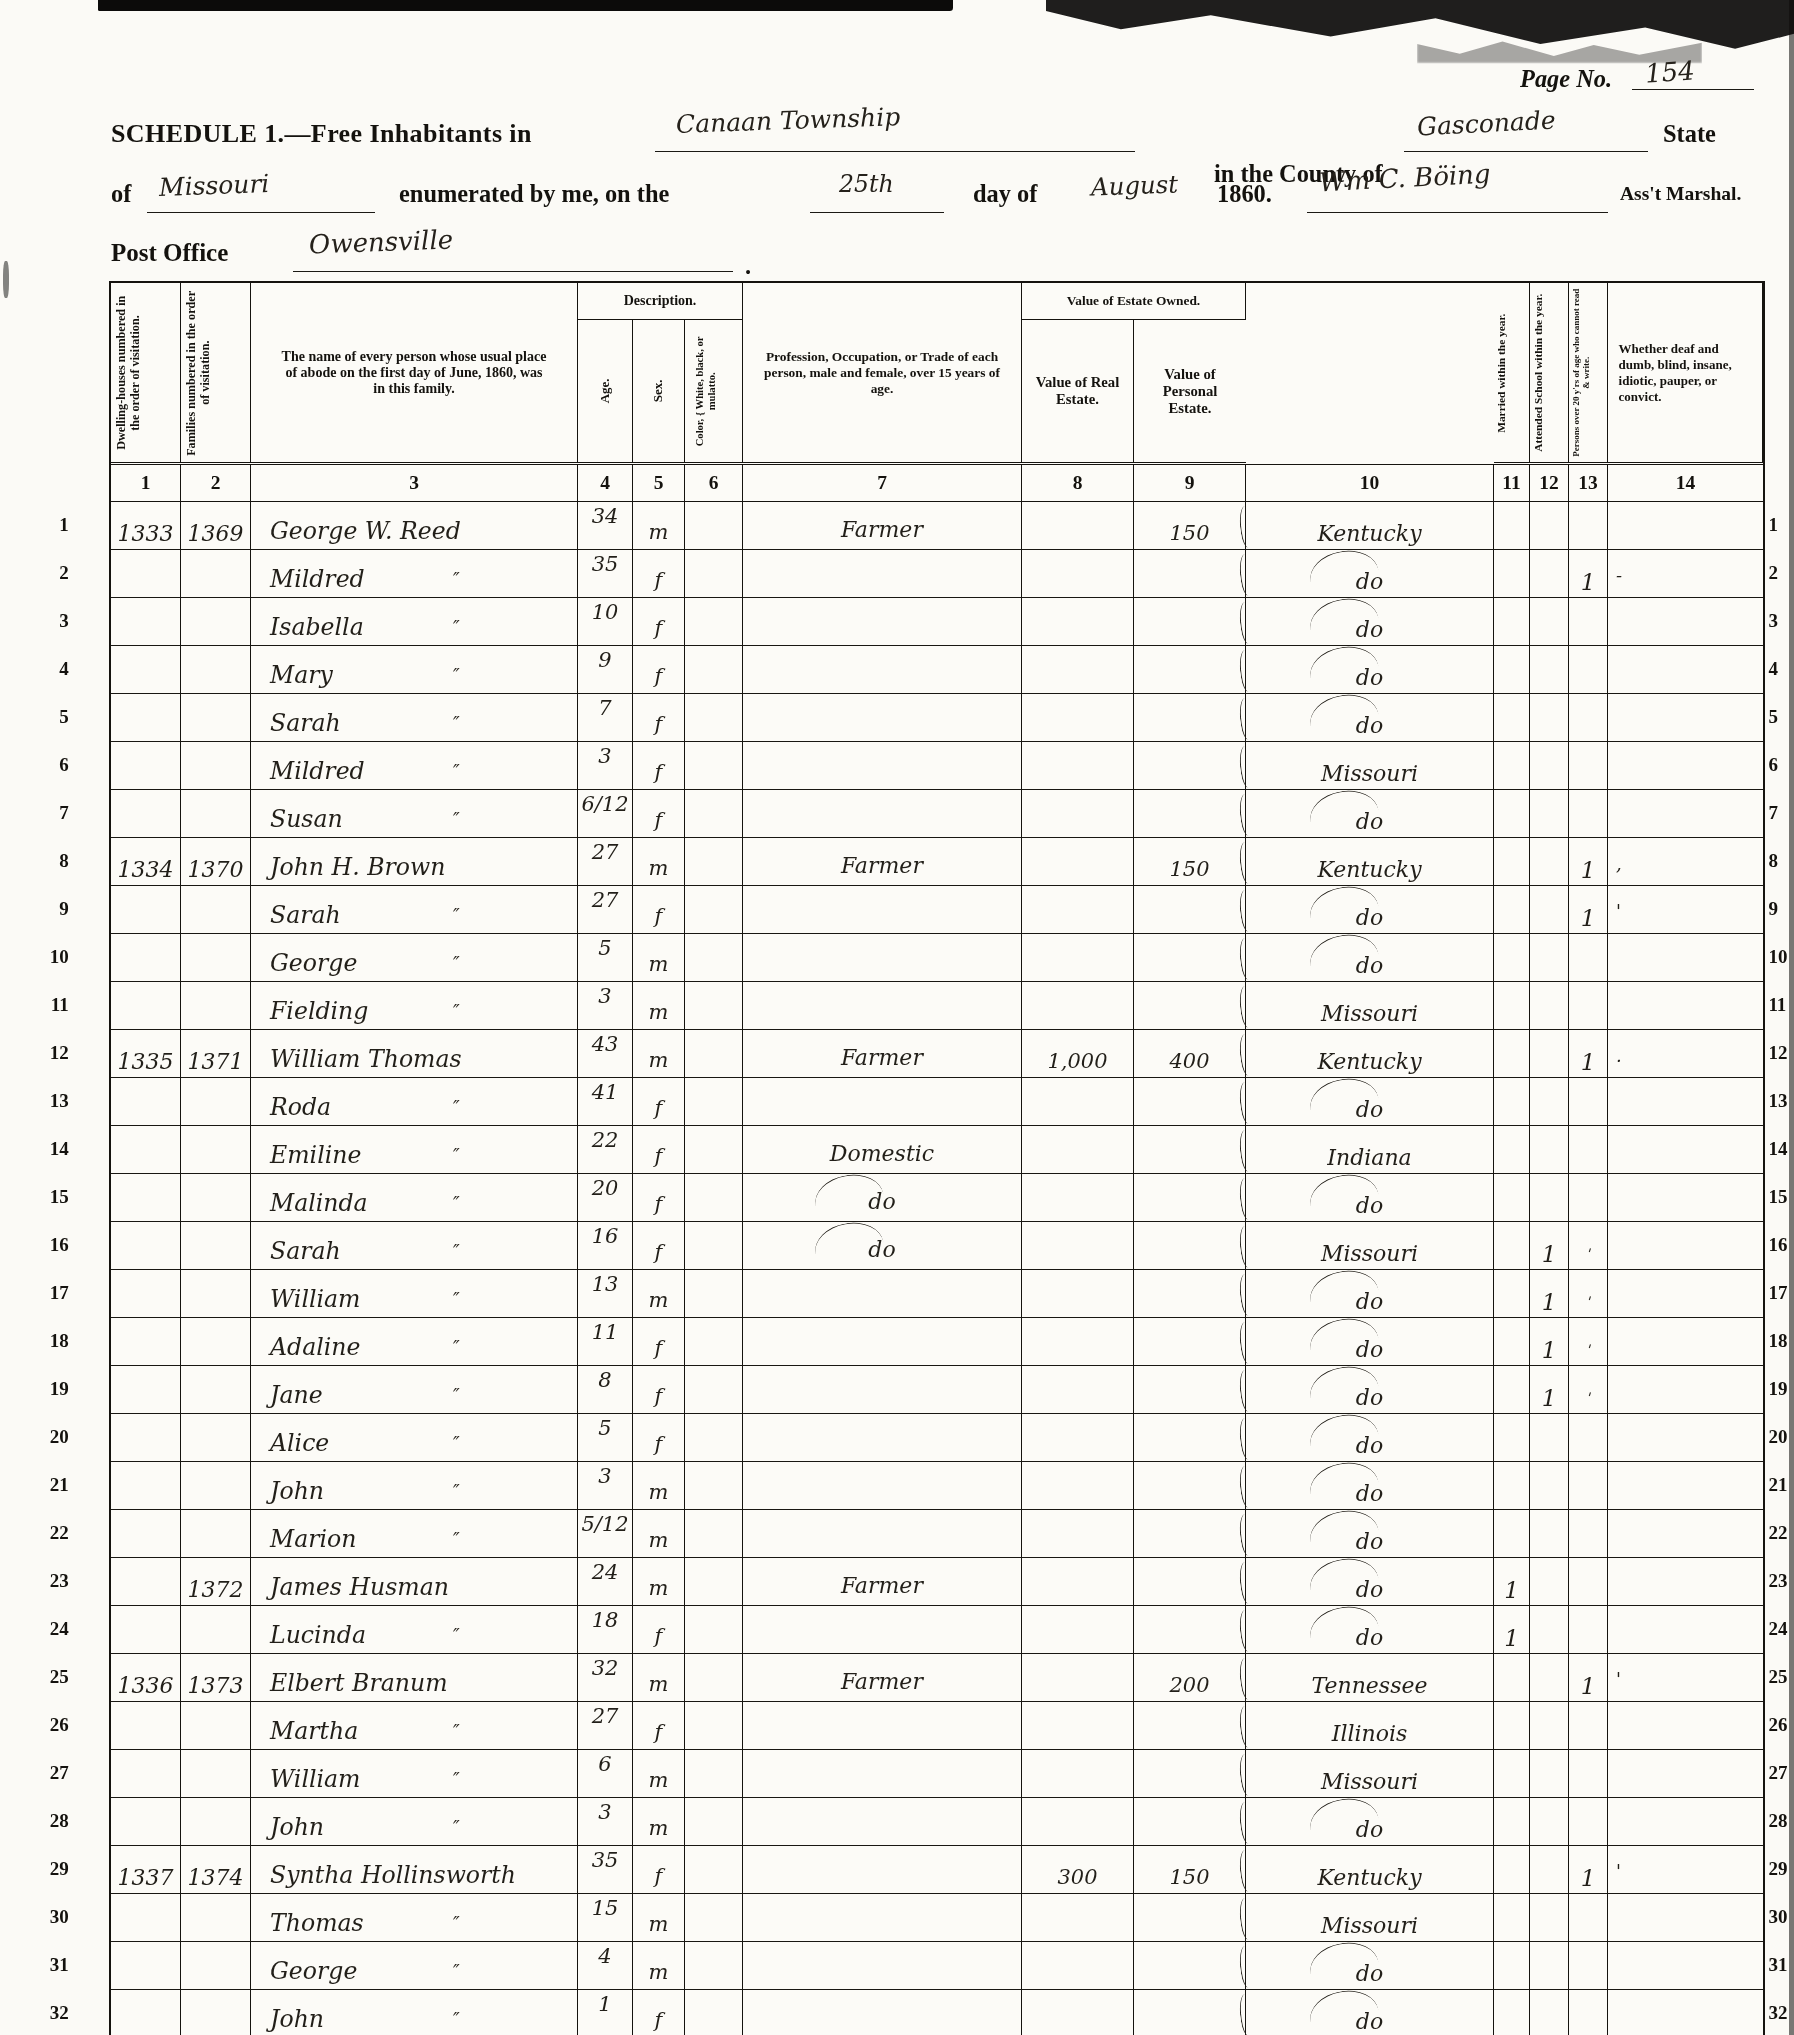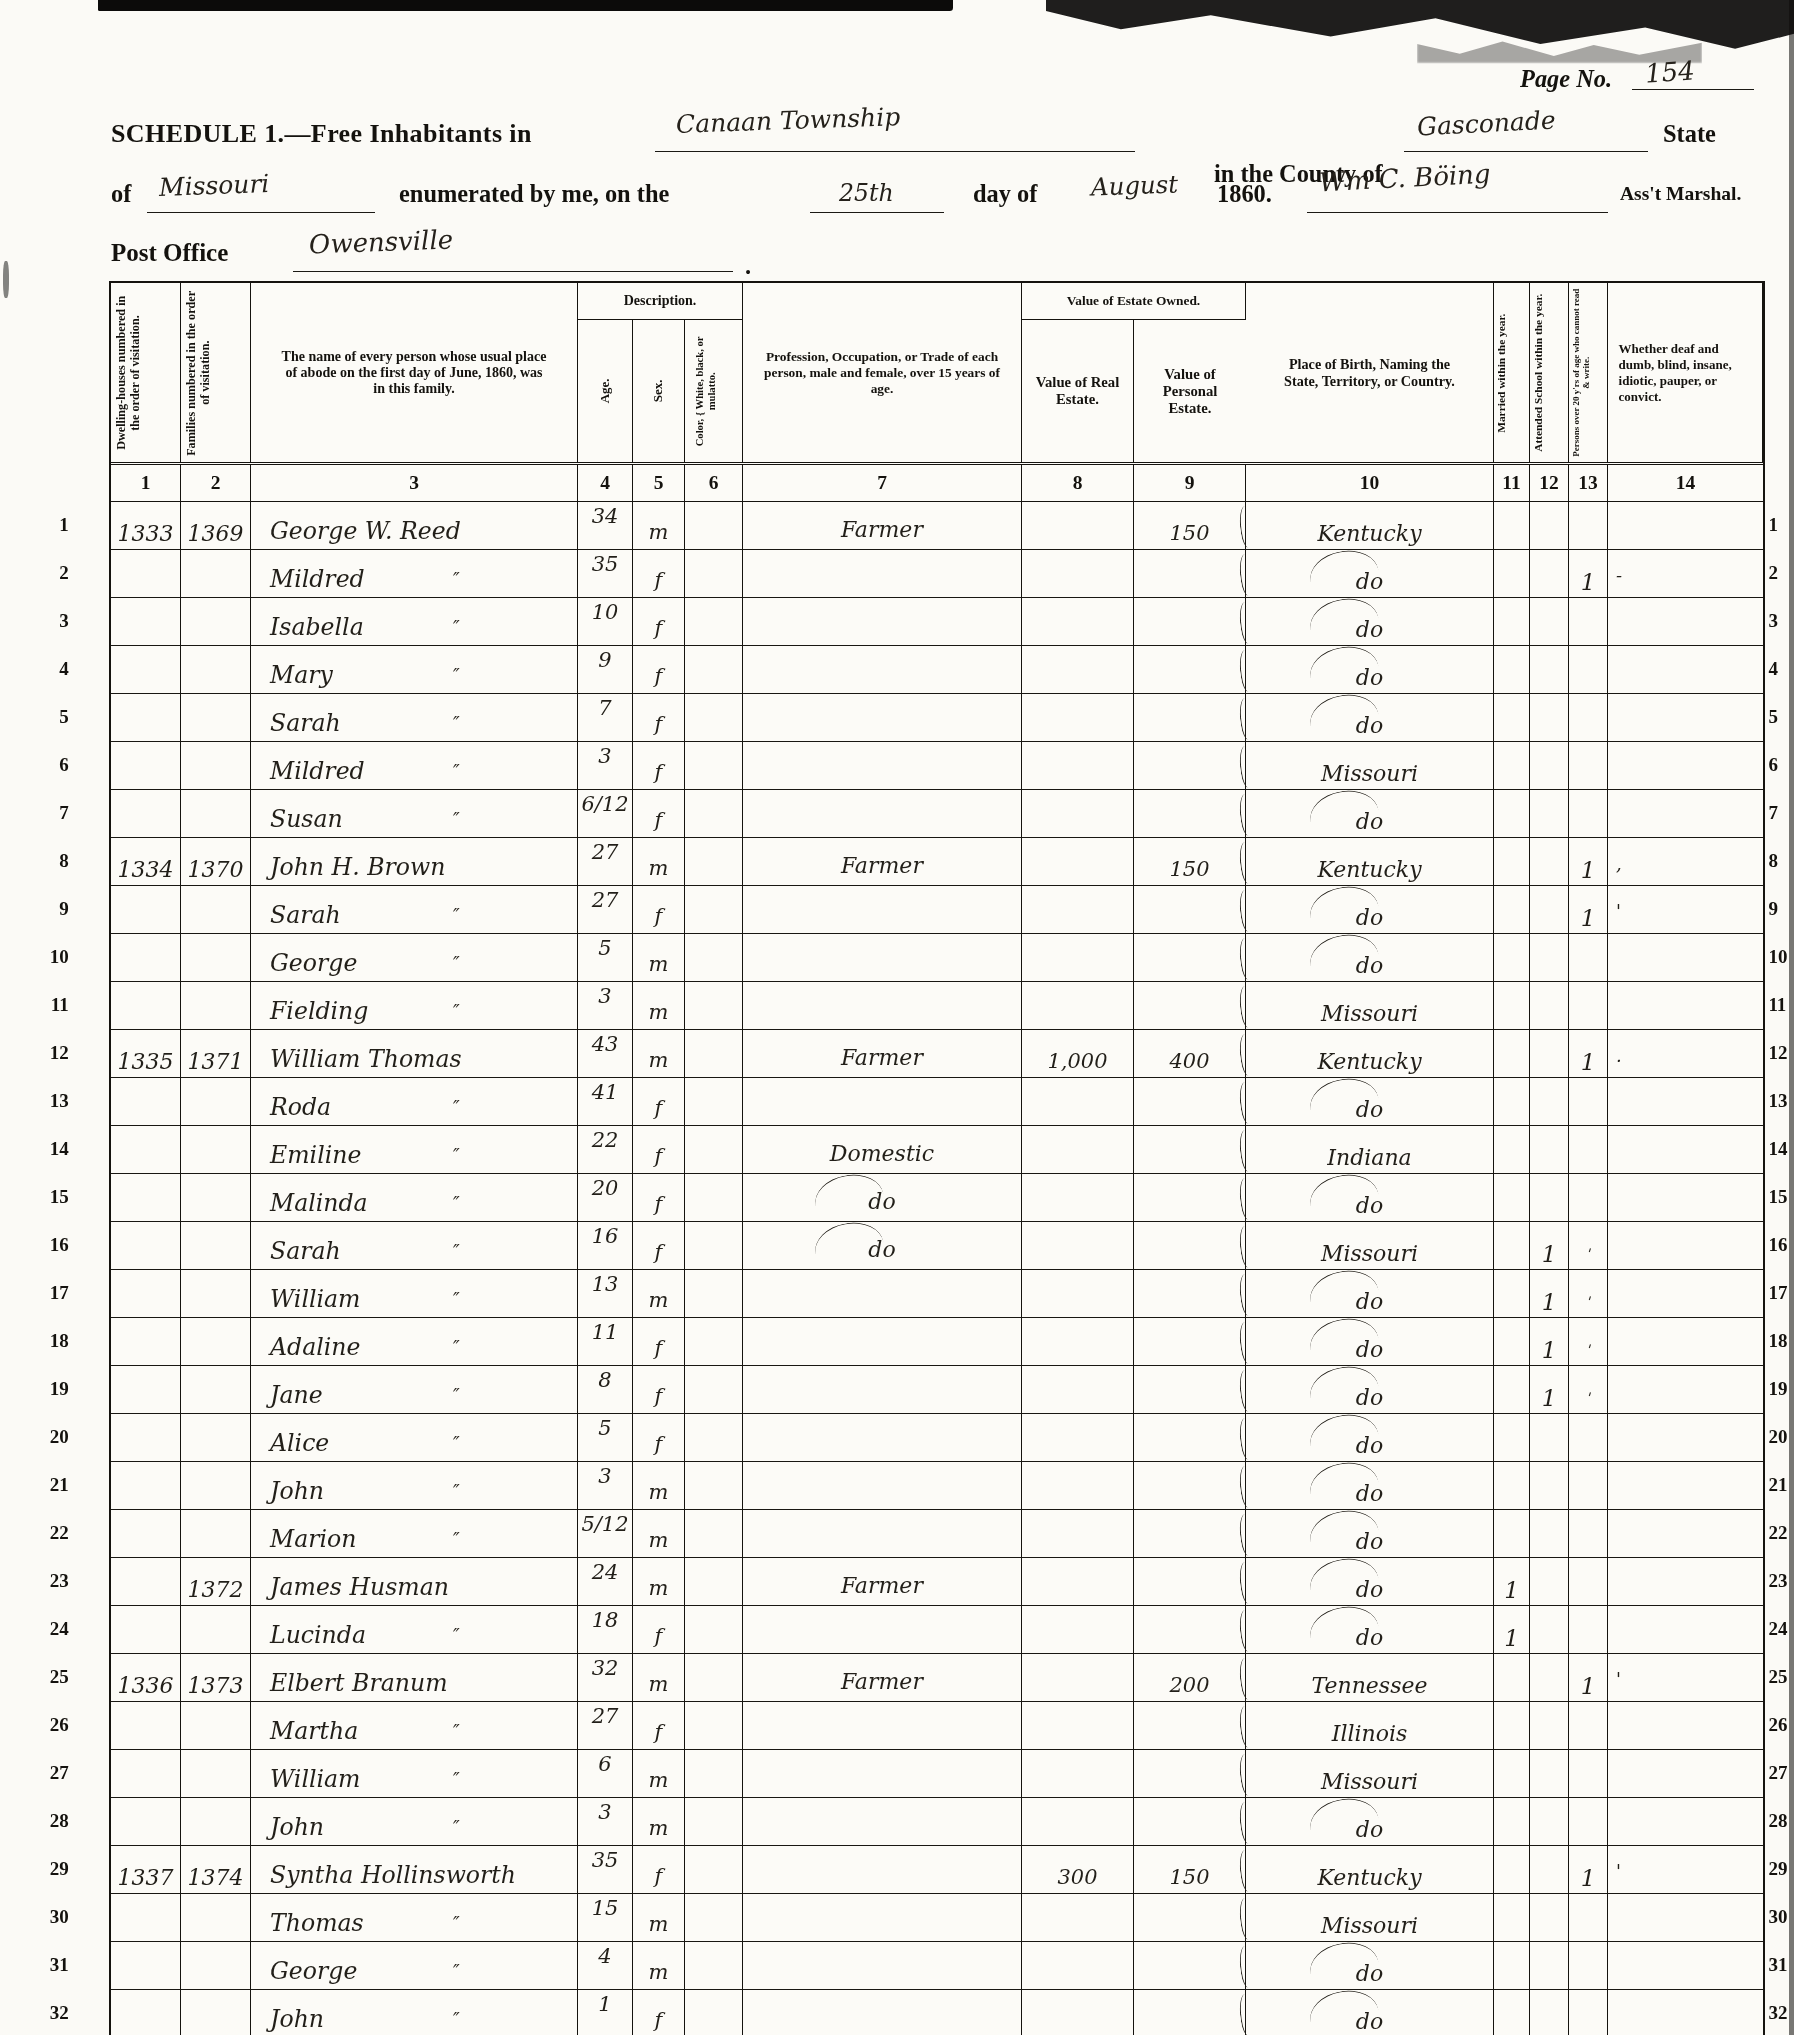--- a/index.html
+++ b/index.html
@@ -88,21 +88,21 @@
 <div class="blank" style="position:absolute;left:655px;top:151px;width:480px;"></div>
 <div class="pr" style="left:1214px;top:120px;font-size:24.4px;margin-top:40px;">in the County of</div>
 <div class="hw" style="position:absolute;left:1417px;top:109px;font-size:25px;transform:rotate(-3deg);">Gasconade</div>
 <div class="blank" style="position:absolute;left:1404px;top:151px;width:244px;"></div>
 <div class="pr" style="left:1663px;top:120px;font-size:24.4px;">State</div>
 
 <div class="pr" style="left:111px;top:180px;font-size:24.4px;">of</div>
 <div class="hw" style="position:absolute;left:159px;top:171px;font-size:25px;transform:rotate(-2deg);">Missouri</div>
 <div class="blank" style="position:absolute;left:147px;top:212px;width:228px;"></div>
 <div class="pr" style="left:399px;top:180px;font-size:24.4px;">enumerated by me, on the</div>
-<div class="hw" style="position:absolute;left:839px;top:170px;font-size:23.6px;margin-top:9px;">25th</div>
+<div class="hw" style="position:absolute;left:839px;top:170px;font-size:23.6px;">25th</div>
 <div class="blank" style="position:absolute;left:810px;top:212px;width:134px;"></div>
 <div class="pr" style="left:973px;top:180px;font-size:24.4px;">day of</div>
 <div class="hw" style="position:absolute;left:1091px;top:171px;font-size:24.4px;transform:rotate(-2deg);">August</div>
 <div class="pr" style="left:1217px;top:180px;font-size:24.4px;">1860.</div>
 <div class="hw" style="position:absolute;left:1319px;top:163px;font-size:26px;transform:rotate(-3deg);">Wm C. Böing</div>
 <div class="blank" style="position:absolute;left:1307px;top:212px;width:301px;"></div>
 <div class="pr" style="left:1620px;top:183px;font-size:19.5px;">Ass't Marshal.</div>
 
 <div class="pr" style="left:111px;top:239px;font-size:25px;">Post Office</div>
 <div class="hw" style="position:absolute;left:309px;top:227px;font-size:26px;transform:rotate(-2deg);">Owensville</div>
@@ -113,21 +113,20 @@
   <div class="hcell h-span2">
       <div class="vt h-label" style="font-size:12.2px;width:61px;">Dwelling-houses numbered in the order of visitation.</div>
     </div>
   <div class="hcell h-span2">
       <div class="vt h-label" style="font-size:12.2px;width:61px;">Families numbered in the order of visitation.</div>
     </div>
   <div class="hcell h-span2 h-label" style="font-size:14px;padding:0 28.5px;white-space:normal;">The name of every person whose usual place of abode on the first day of June, 1860, was in this family.</div>
   <div class="hcell h-label" style="grid-column:4 / span 3;font-size:14px;">Description.</div>
   <div class="hcell h-span2 h-label" style="grid-column:7;font-size:13.4px;padding:0 16.3px;white-space:normal;">Profession, Occupation, or Trade of each person, male and female, over 15 years of age.</div>
   <div class="hcell h-label" style="grid-column:8 / span 2;font-size:13.4px;">Value of Estate Owned.</div>
-  <div class="hcell h-span2 h-label" style="grid-column:10;font-size:14.2px;padding:0 24.4px;white-space:normal;">Place of Birth, Naming the State, Territory, or Country.</div>
   <div class="hcell h-span2" style="grid-column:11;">
       <div class="vt h-label" style="font-size:11.4px;width:33px;">Married within the year.</div>
     </div>
   <div class="hcell h-span2" style="grid-column:12;">
       <div class="vt h-label" style="font-size:11.4px;width:35px;">Attended School within the year.</div>
     </div>
   <div class="hcell h-span2" style="grid-column:13;">
       <div class="vt h-label" style="font-size:9px;width:35px;">Persons over 20 y'rs of age who cannot read &amp; write.</div>
     </div>
   <div class="hcell h-span2 h-label" style="grid-column:14;font-size:13px;padding:0 10.6px;white-space:normal;text-align:left;">Whether deaf and dumb, blind, insane, idiotic, pauper, or convict.</div>

